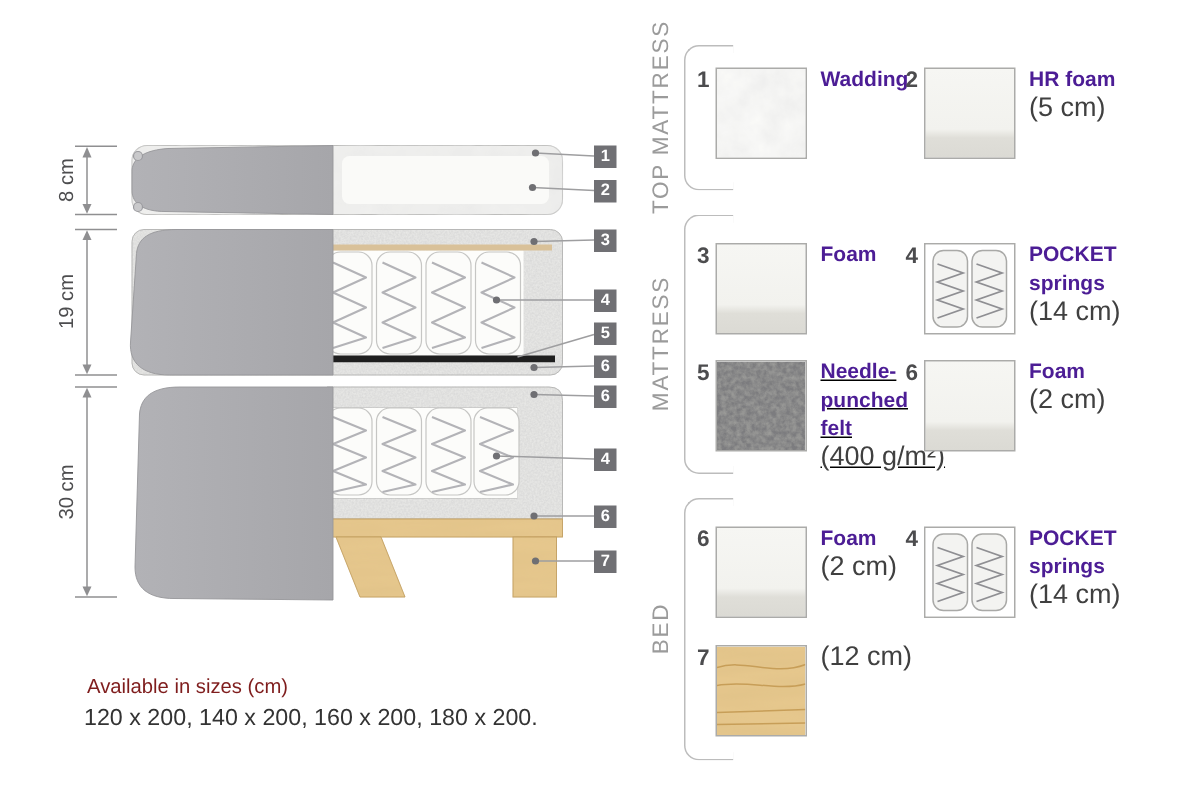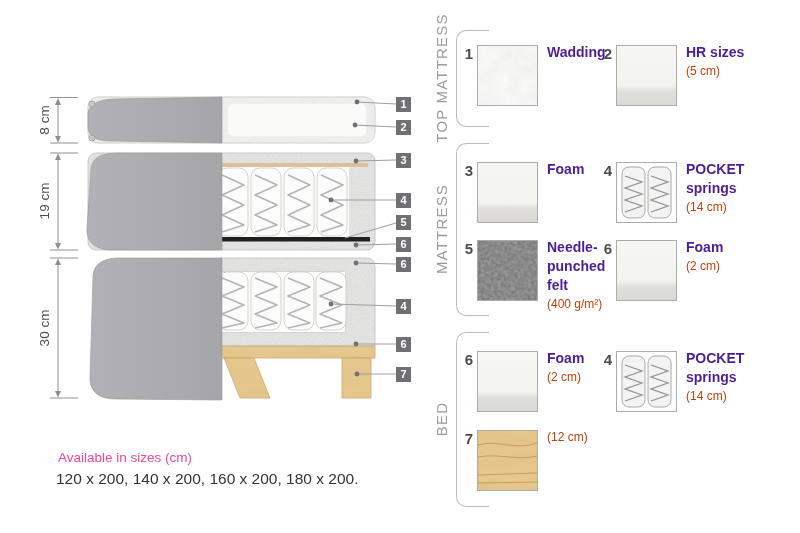--- a/index.html
+++ b/index.html
@@ -18,25 +18,25 @@
     border-radius:10px 0 0 10px;box-sizing:border-box;}
   .sec-title{position:absolute;transform:translate(-50%,-50%) rotate(-90deg);
     font-size:15px;letter-spacing:1.2px;color:#9b9b9b;white-space:nowrap;}
   .leg-item{position:absolute;}
   .leg-num{position:absolute;left:-19px;top:0px;width:15px;text-align:right;
     font-size:15px;font-weight:bold;color:#4c4c4e;}
   .leg-swatch{width:61px;height:61px;border:1px solid #ababa9;box-sizing:border-box;
     overflow:hidden;background:#fff;}
   .swatch-foam{background:linear-gradient(180deg,#f6f6f3 0%,#f2f2ee 68%,#dfded8 78%,#dbdad4 100%);}
   .leg-text{position:absolute;left:70px;top:-2px;width:108px;}
-  .leg-text.narrow{width:82px;}
+  .leg-text.narrow{width:82px;text-decoration:underline;}
   .leg-name{font-size:14px;font-weight:bold;color:#4c1d95;line-height:19px;}
-  .leg-size{font-size:12px;color:#c2410c;line-height:19px;white-space:nowrap;}
+  .leg-size{font-size:18px;color:#404040;line-height:19px;white-space:nowrap;}
   
-  .sizes-caption{position:absolute;left:58px;top:450px;font-size:13.5px;color:#ec4899;}
+  .sizes-caption{position:absolute;left:58px;top:450px;font-size:13.5px;color:#7f1d1d;}
   .sizes-values{position:absolute;left:56px;top:470px;font-size:15.5px;font-weight:normal;color:#333;}
 </style>
 </head>
 <body>
 
 <div id="stage">
 
   <svg id="diagram-svg" width="430" height="533" viewBox="0 0 430 533">
     <defs>
       <linearGradient id="coverGrad" x1="0" y1="0" x2="1" y2="0">
@@ -201,21 +201,21 @@
     <div class="leg-text">
       <div class="leg-name">Wadding</div>
       <div class="leg-size"></div>
     </div>
   </div>
 
   <div class="leg-item" style="left:616px;top:45px;">
     <span class="leg-num">2</span>
     <div class="leg-swatch swatch-foam"></div>
     <div class="leg-text">
-      <div class="leg-name">HR sizes</div>
+      <div class="leg-name">HR foam</div>
       <div class="leg-size">(5 cm)</div>
     </div>
   </div>
 
   <div class="leg-item" style="left:477px;top:162px;">
     <span class="leg-num">3</span>
     <div class="leg-swatch swatch-foam"></div>
     <div class="leg-text">
       <div class="leg-name">Foam</div>
     </div>

